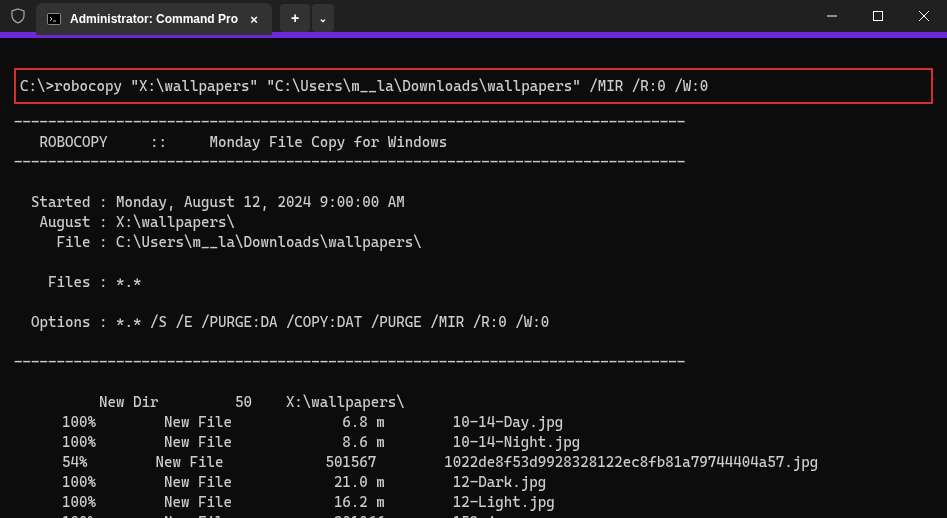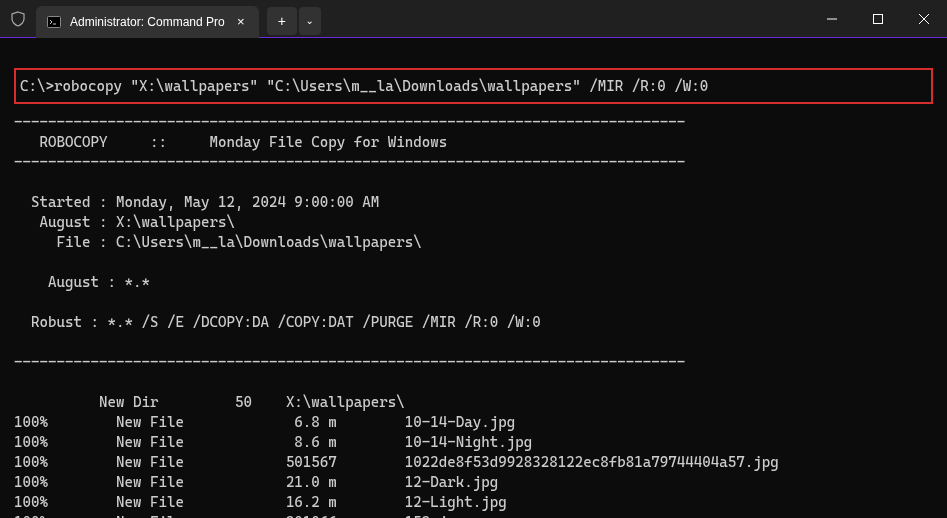--- a/index.html
+++ b/index.html
@@ -13,21 +13,22 @@
       width: 947px;
       height: 518px;
       overflow: hidden;
     }
     .titlebar {
       height: 38px;
       background: #202020;
       display: flex;
       align-items: center;
       justify-content: space-between;
-      border-bottom: 1px solid #6d28d9;
+      border-bottom: 6px solid #6d28d9;
+      font-weight: bold;
     }
     .titlebar-left {
       display: flex;
       align-items: center;
       height: 100%;
     }
     .shield-wrap {
       width: 36px;
       display: flex;
       align-items: center;
@@ -115,20 +116,21 @@
     }
     .cmd-highlight {
       border: 2px solid #d62e2e;
       padding: 6px 4px;
       margin-bottom: 8px;
       display: inline-block;
       width: 100%;
     }
     .file-row {
       white-space: pre;
+      margin-left: 48px;
     }
   </style>
 </head>
 <body>
 
 <div class="titlebar">
   <div class="titlebar-left">
     <div class="shield-wrap">
       <svg width="16" height="16" viewBox="0 0 16 16">
         <path d="M8 1 L14 3 V8 C14 11 11 14 8 15 C5 14 2 11 2 8 V3 Z" fill="none" stroke="#aaa" stroke-width="1.2"></path>
@@ -169,30 +171,30 @@
     </div>
   </div>
 </div>
 
 <div class="terminal-area">
 <div class="cmd-highlight"><span>C:\&gt;</span><span>robocopy "X:\wallpapers" "C:\Users\m__la\Downloads\wallpapers" /MIR /R:0 /W:0</span></div>
 <span>-------------------------------------------------------------------------------</span>
 <span>   ROBOCOPY     ::     Monday File Copy for Windows</span>
 <span>-------------------------------------------------------------------------------</span>
 
-<span>  Started : Monday, May 12, 2024 9:00:00 AM</span>
+<span>  Started : Monday, August 12, 2024 9:00:00 AM</span>
 <span>   August : X:\wallpapers\</span>
 <span>     File : C:\Users\m__la\Downloads\wallpapers\</span>
 
-<span>    August : *.*</span>
-
-<span>  Robust : *.* /S /E /DCOPY:DA /COPY:DAT /PURGE /MIR /R:0 /W:0</span>
+<span>    Files : *.*</span>
+
+<span>  Options : *.* /S /E /PURGE:DA /COPY:DAT /PURGE /MIR /R:0 /W:0</span>
 
 <span>-------------------------------------------------------------------------------</span>
 
 <span>          New Dir         50    X:\wallpapers\</span>
 <span class="file-row">100%        New File             6.8 m        10-14-Day.jpg</span>
 <span class="file-row">100%        New File             8.6 m        10-14-Night.jpg</span>
-<span class="file-row">100%        New File            501567        1022de8f53d9928328122ec8fb81a79744404a57.jpg</span>
+<span class="file-row">54%        New File            501567        1022de8f53d9928328122ec8fb81a79744404a57.jpg</span>
 <span class="file-row">100%        New File            21.0 m        12-Dark.jpg</span>
 <span class="file-row">100%        New File            16.2 m        12-Light.jpg</span>
 <span class="file-row">100%        New File            201066        152.jpg</span>
 </div>
 
 </body></html>

